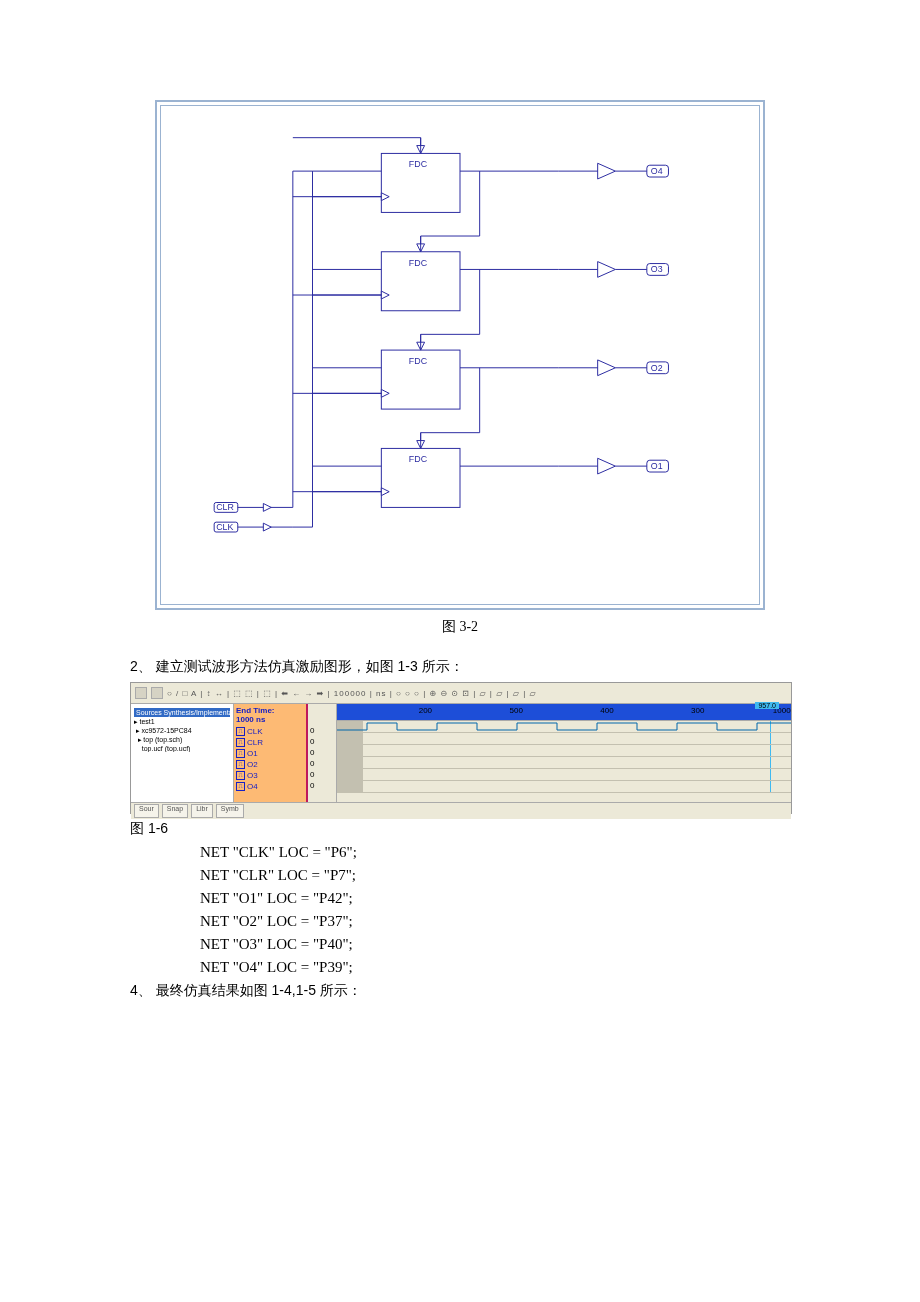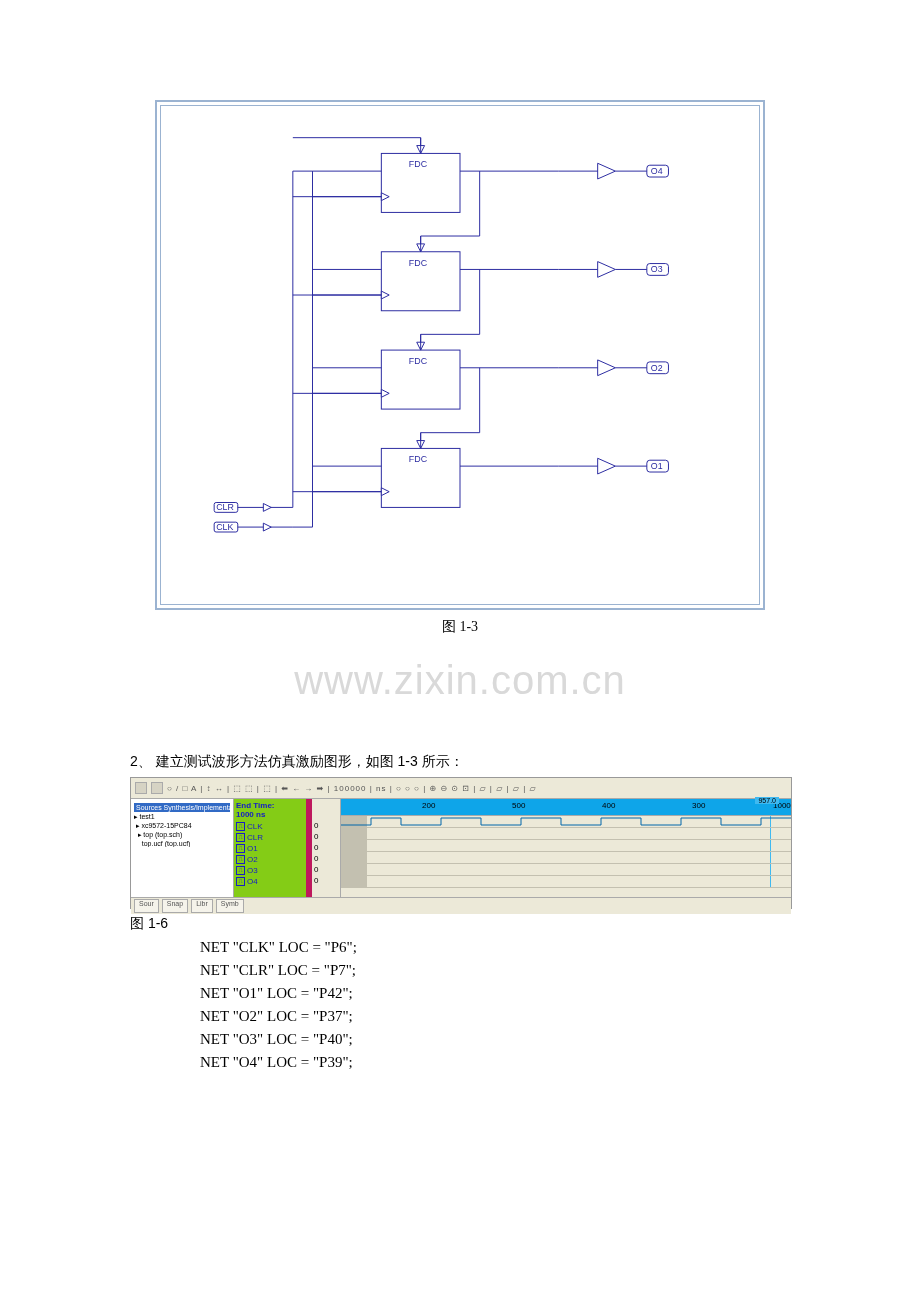--- a/index.html
+++ b/index.html
@@ -89,22 +89,22 @@
     background: #fff;
     border-right: 1px solid #aaa;
     padding: 3px;
     font-size: 7px;
     color: #000;
   }
   .wf-tree .tree-line { margin: 1px 0; white-space: nowrap; overflow: hidden;}
   .wf-tree .tree-sel { background: #316ac5; color: #fff; padding: 1px 2px; }
   .wf-names {
     width: 68px;
-    background: #84cc16;
-    border-right: 6px solid #be185d;
+    background: #fdba74;
+    border-right: 2px solid #be185d;
     padding: 2px;
   }
   .wf-names .sighdr {
     color: #1820c4;
     font-weight: bold;
     font-size: 8px;
     line-height: 9px;
     margin-bottom: 2px;
   }
   .wf-names .sig { color: #1820c4; font-size: 8px; height: 11px; display:flex; align-items:center; gap:2px;}
@@ -119,21 +119,21 @@
   }
   .wf-vals div { height: 11px; }
   .wf-vals .blank { height: 20px;}
   .wf-wave {
     flex: 1;
     background: #ece9d8;
     position: relative;
   }
   .wf-ruler {
     height: 16px;
-    background: #0ea5e9;
+    background: #1d4ed8;
     border-bottom: 1px solid #aaa;
     position: relative;
     font-size: 8px;
     color: #000;
   }
   .wf-ruler span { position: absolute; top: 2px; }
   .wf-ruler .marker { position: absolute; right: 12px; top: -2px; background: #3fb9f0; color:#000; padding: 0 3px; font-size:7px;}
   .wf-lane {
     height: 11px;
     border-bottom: 1px solid #c3c0b0;
@@ -277,23 +277,22 @@
           <line x1="150" y1="84" x2="220" y2="84"></line>
           <line x1="150" y1="184" x2="220" y2="184"></line>
           <line x1="150" y1="284" x2="220" y2="284"></line>
           <line x1="150" y1="384" x2="220" y2="384"></line>
           <line x1="130" y1="58" x2="150" y2="58"></line>
           <line x1="150" y1="58" x2="150" y2="84"></line>
         </g>
       </svg>
     </div>
   </div>
-  <div class="caption">图 1-3</div>
-
-  <div class="watermark">www.zixin.com.cn</div>
+  <div class="caption">图 3-2</div>
+
 
   <div class="paragraph">2、 建立测试波形方法仿真激励图形，如图 1-3 所示：</div>
 
   <div class="waveform-box">
     <div class="wf-toolbar">
       <span class="tb-ico"></span>
       <span class="tb-ico"></span>
       <span style="white-space:nowrap; letter-spacing:1px;">○ / □ A | ↕ ↔ | ⬚ ⬚ | ⬚ | ⬅ ← → ➡ | 100000 | ns | ○ ○ ○ | ⊕ ⊖ ⊙ ⊡ | ▱ | ▱ | ▱ | ▱</span>
     </div>
     <div class="wf-body">
@@ -378,14 +377,15 @@
 
   <div class="paragraph" style="margin-top:4px;">图 1-6</div>
 
   <div class="paragraph indent">NET "CLK" LOC = "P6";</div>
   <div class="paragraph indent">NET "CLR" LOC = "P7";</div>
   <div class="paragraph indent">NET "O1" LOC = "P42";</div>
   <div class="paragraph indent">NET "O2" LOC = "P37";</div>
   <div class="paragraph indent">NET "O3" LOC = "P40";</div>
   <div class="paragraph indent">NET "O4" LOC = "P39";</div>
 
+  <div class="paragraph">4、 最终仿真结果如图 1-4,1-5 所示：</div>
 
 </div>
 
 </body></html>

